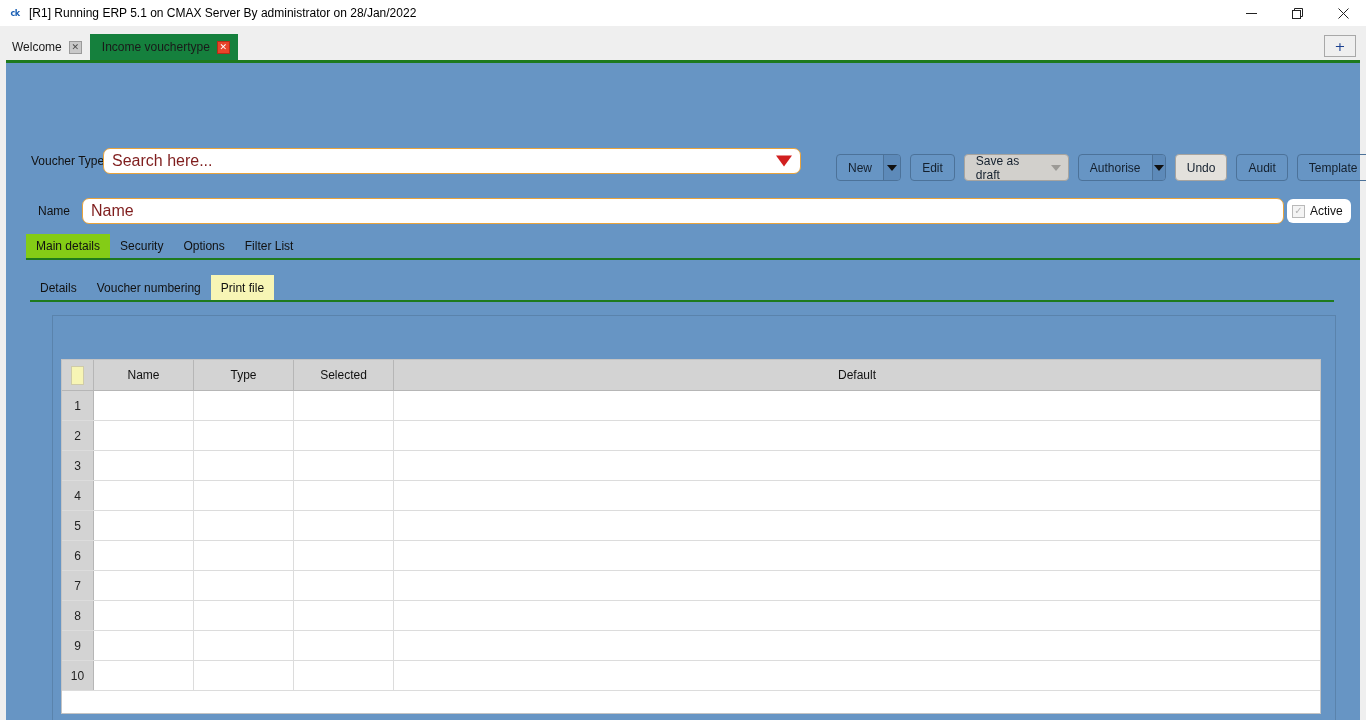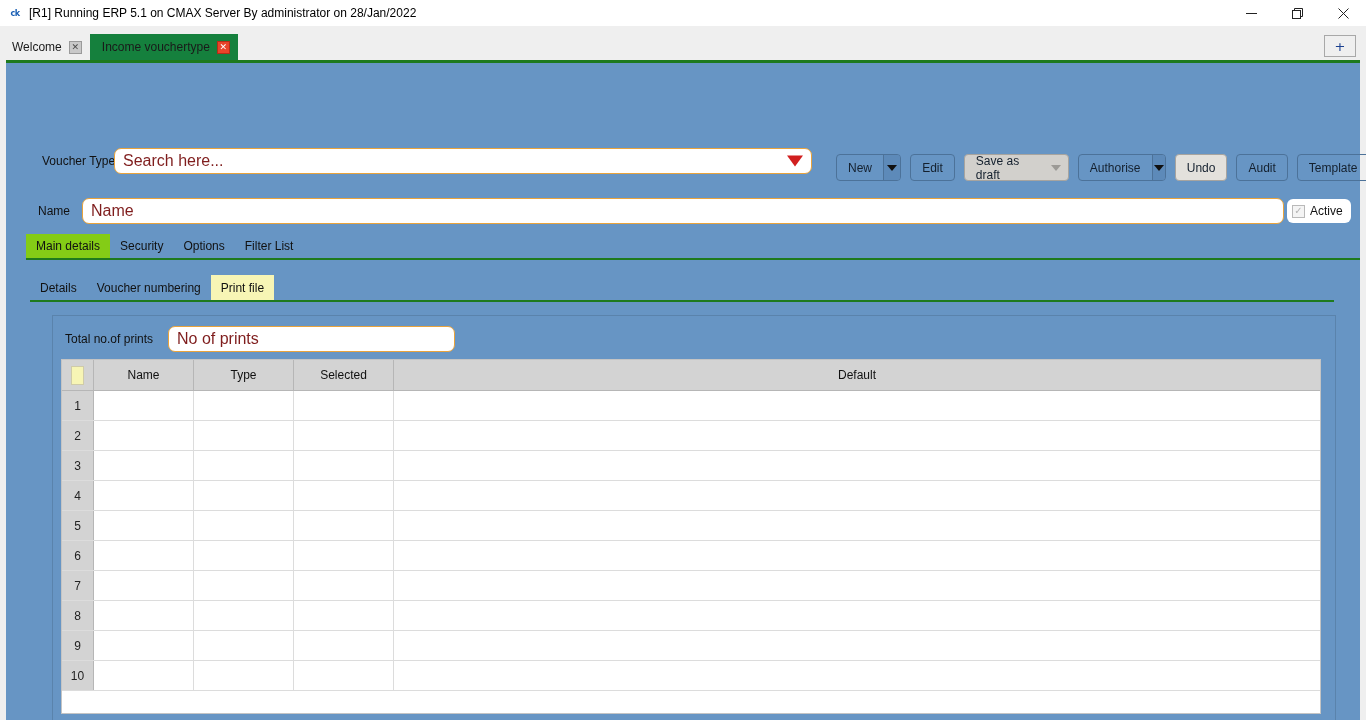--- a/index.html
+++ b/index.html
@@ -89,21 +89,21 @@
     width: 1354px; height: 3px; background: #1e7a1e;
   }
   .bluepanel {
     position: absolute; left: 6px; top: 3px;
     width: 1354px; height: 657px;
     background: #6795c4;
   }
 
   
   .row-vt {
-    position: absolute; left: 14px; top: 85px;
+    position: absolute; left: 3px; top: 85px;
     display: flex; align-items: center; gap: 0;
   }
   .lbl {
     font-size: 12px; color: #111; white-space: nowrap;
   }
   .lbl-vt { width: 94px; padding-left: 22px; }
   .field {
     background: #fff; border: 1px solid #e8a33d;
     border-radius: 7px; height: 26px;
     display: flex; align-items: center;
@@ -361,26 +361,20 @@
       <div class="tab1">Filter List</div>
     </div>
 
     <div class="tabs2">
       <div class="tab2">Details</div>
       <div class="tab2">Voucher numbering</div>
       <div class="tab2 active">Print file</div>
     </div>
 
     <div class="inner">
-      <div class="prints-row">
-        <div class="lbl lbl-prints">Total no.of prints</div>
-        <div class="field prints-field">
-          <span class="ph">No of prints</span>
-        </div>
-      </div>
 
       <div class="grid">
         <div class="ghead">
           <div class="hc c-num">
               <span class="hflag"></span>
             </div>
           <div class="hc c-name">Name</div>
           <div class="hc c-type">Type</div>
           <div class="hc c-sel">Selected</div>
           <div class="hc c-def">Default</div>

